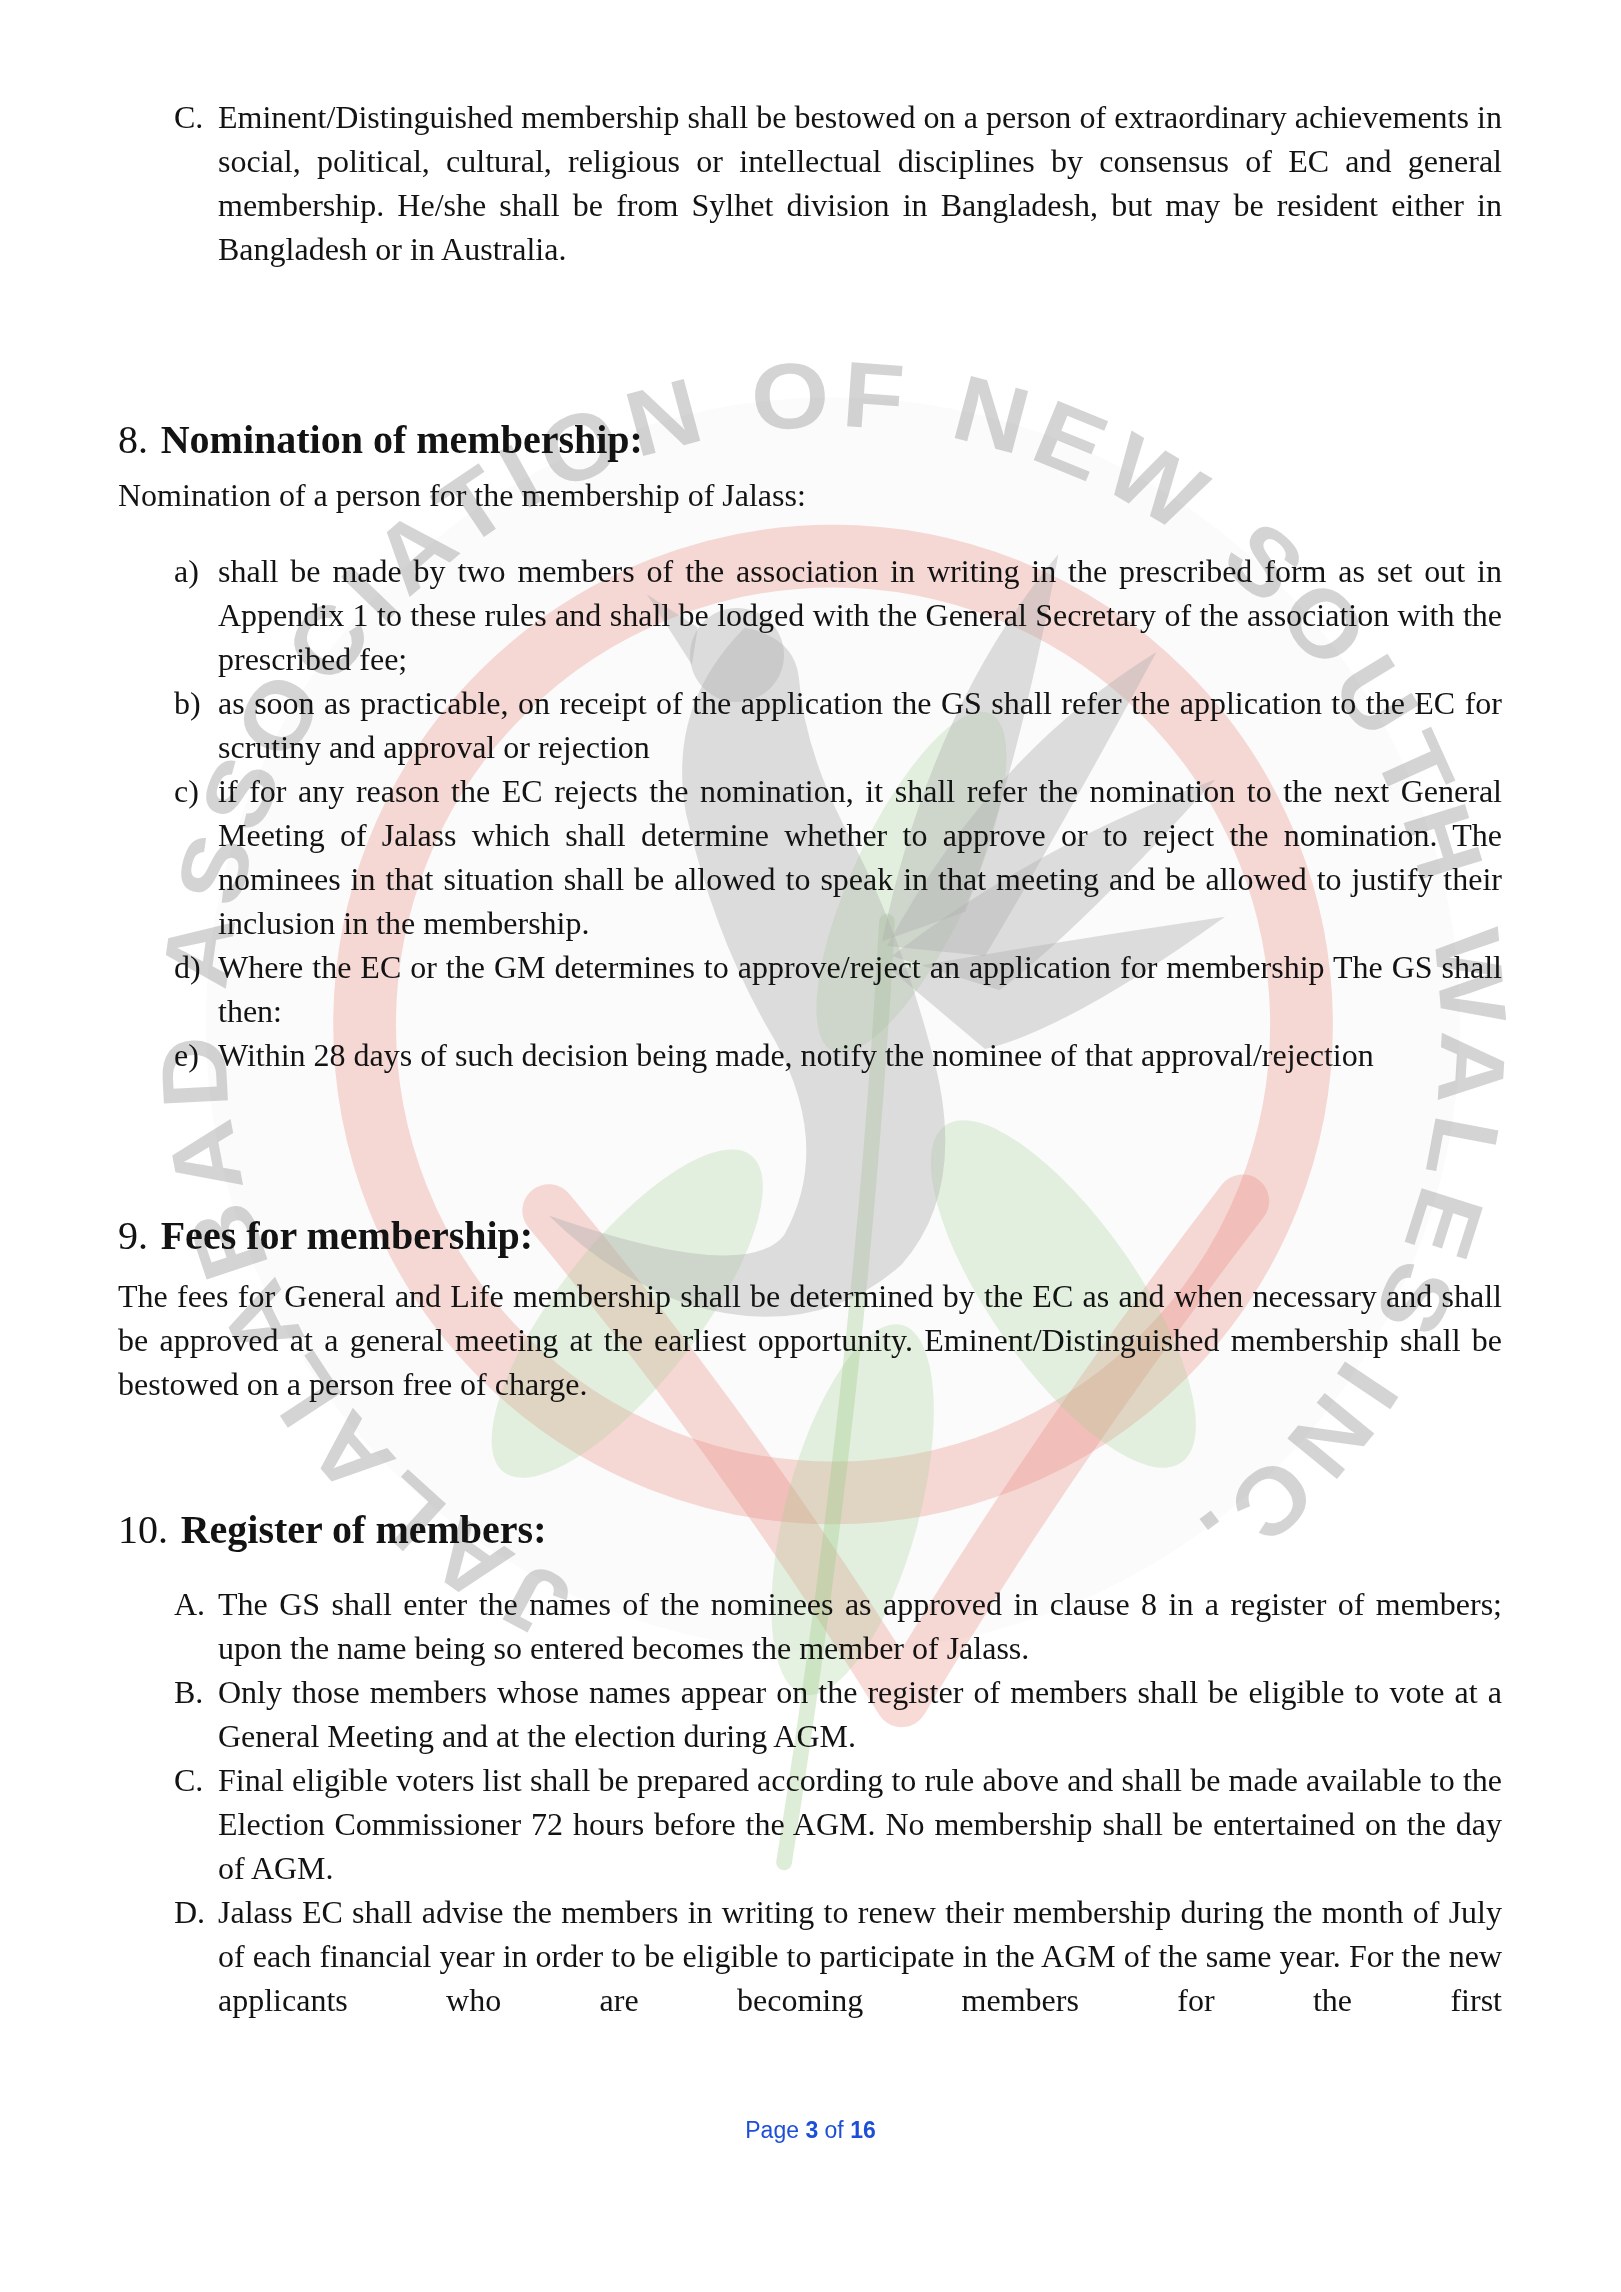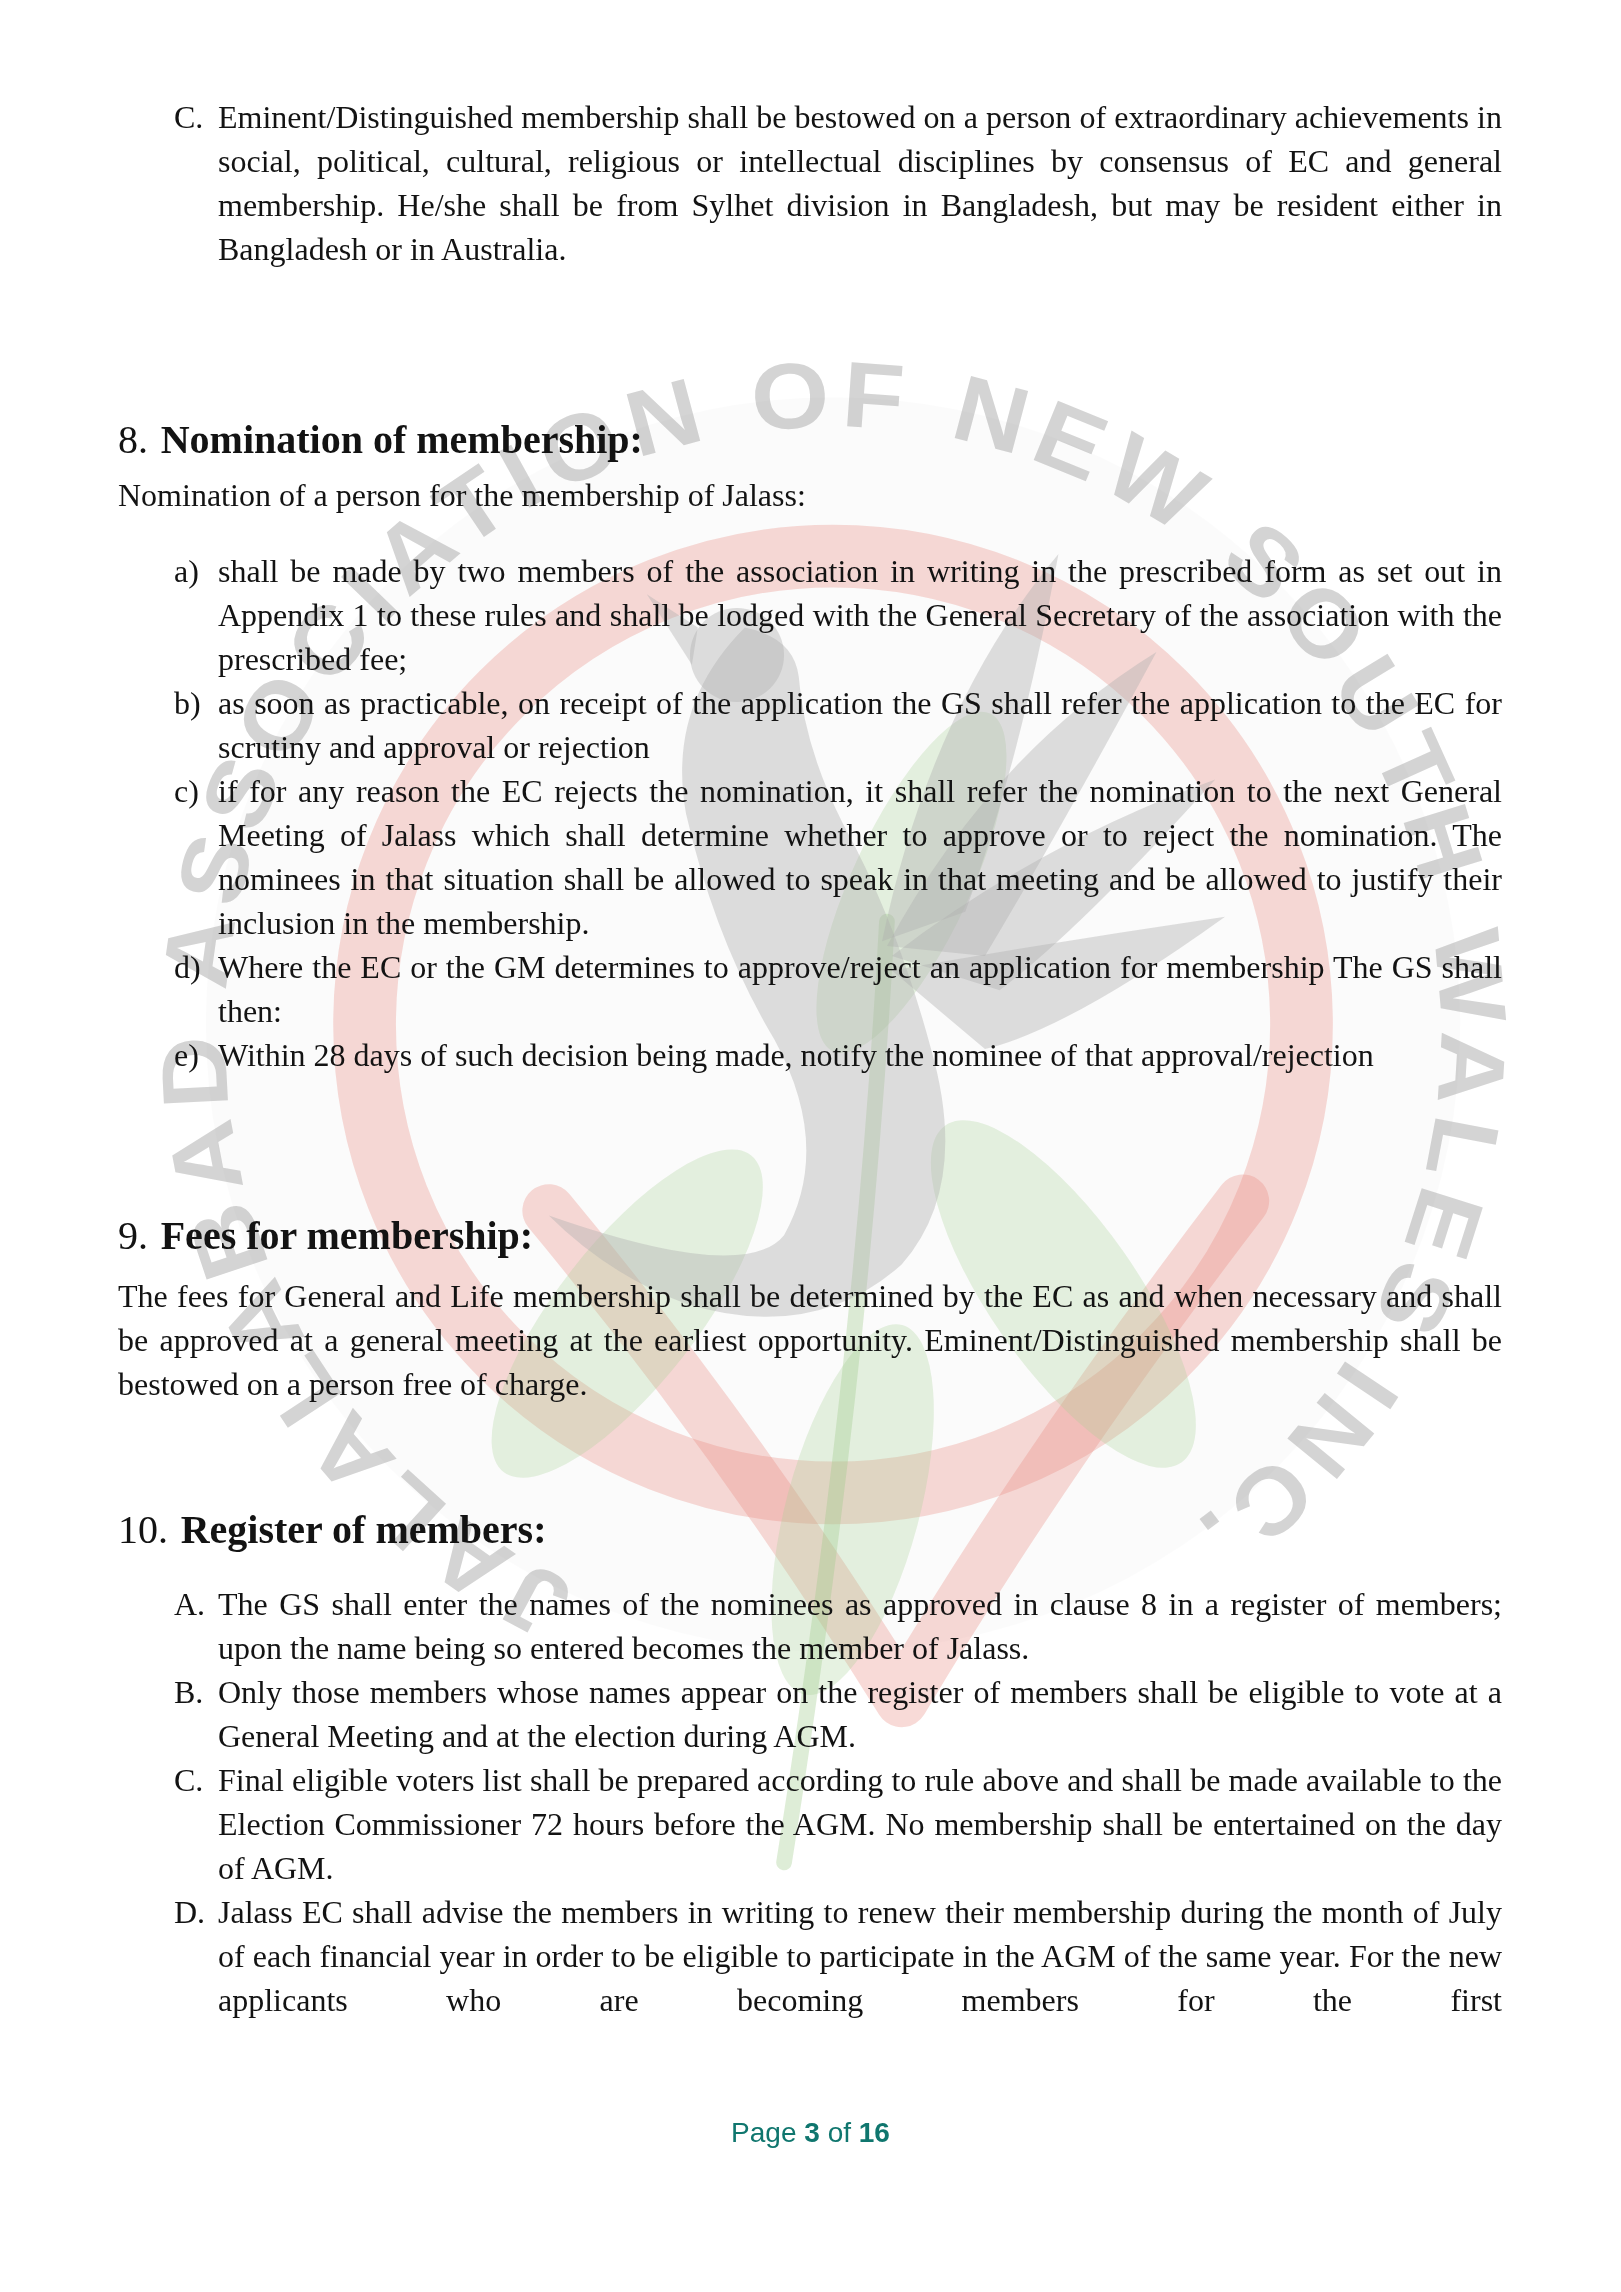--- a/index.html
+++ b/index.html
@@ -28,21 +28,21 @@
   .heading .ttl { font-weight:700; }
   .item-c { margin-bottom:147px; }
   .lead { margin-top:11px; text-align:left; }
   .list-1 { margin-top:32px; margin-bottom:137px; }
   .para-9 { margin-top:15.7px; text-align:justify; margin-bottom:102px; }
   .list-2 { margin-top:30px; }
   .footer {
     position:absolute; left:0; right:0; top:2117px; z-index:1;
     text-align:center;
     font-family:"Liberation Sans", sans-serif;
-    font-size:28px; color:#0f766e;
+    font-size:23px; color:#1d4ed8;
   }
   .footer .bold { font-weight:700; }
 </style>
 </head>
 <body>
 
 <div class="page">
 
   <svg class="watermark" viewBox="0 0 1654 2339" width="1621" height="2293" xmlns="http://www.w3.org/2000/svg">
 

